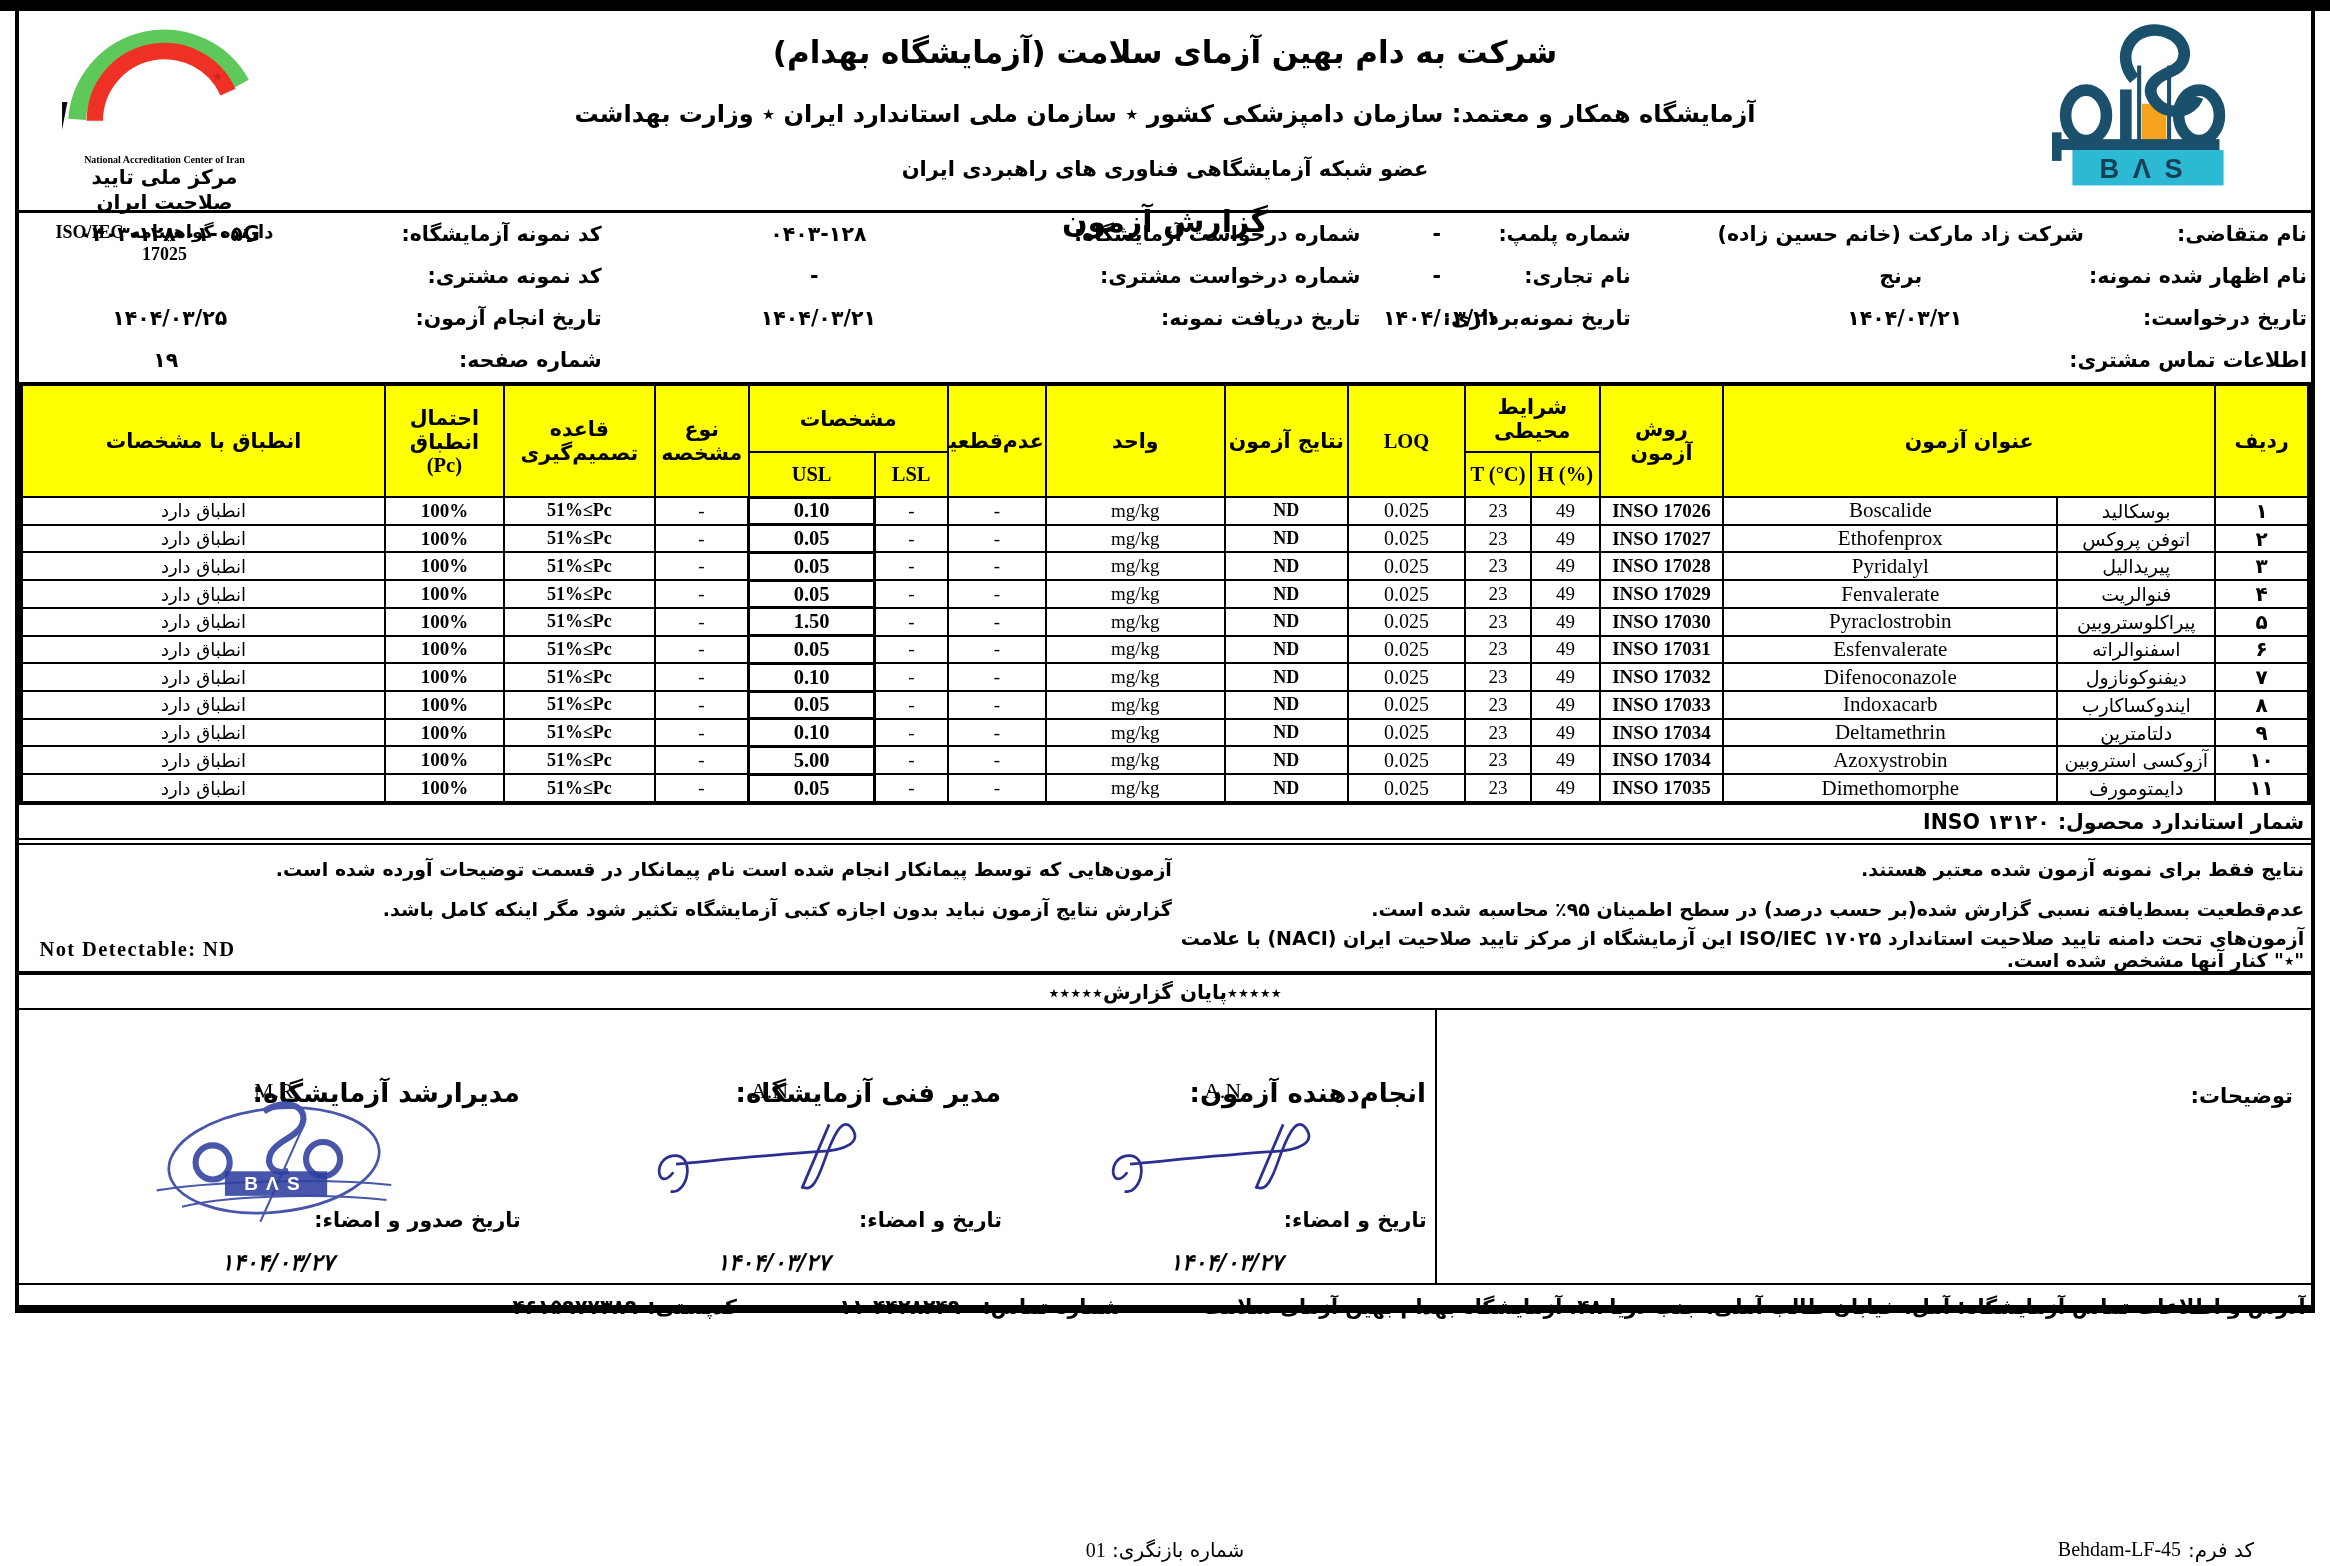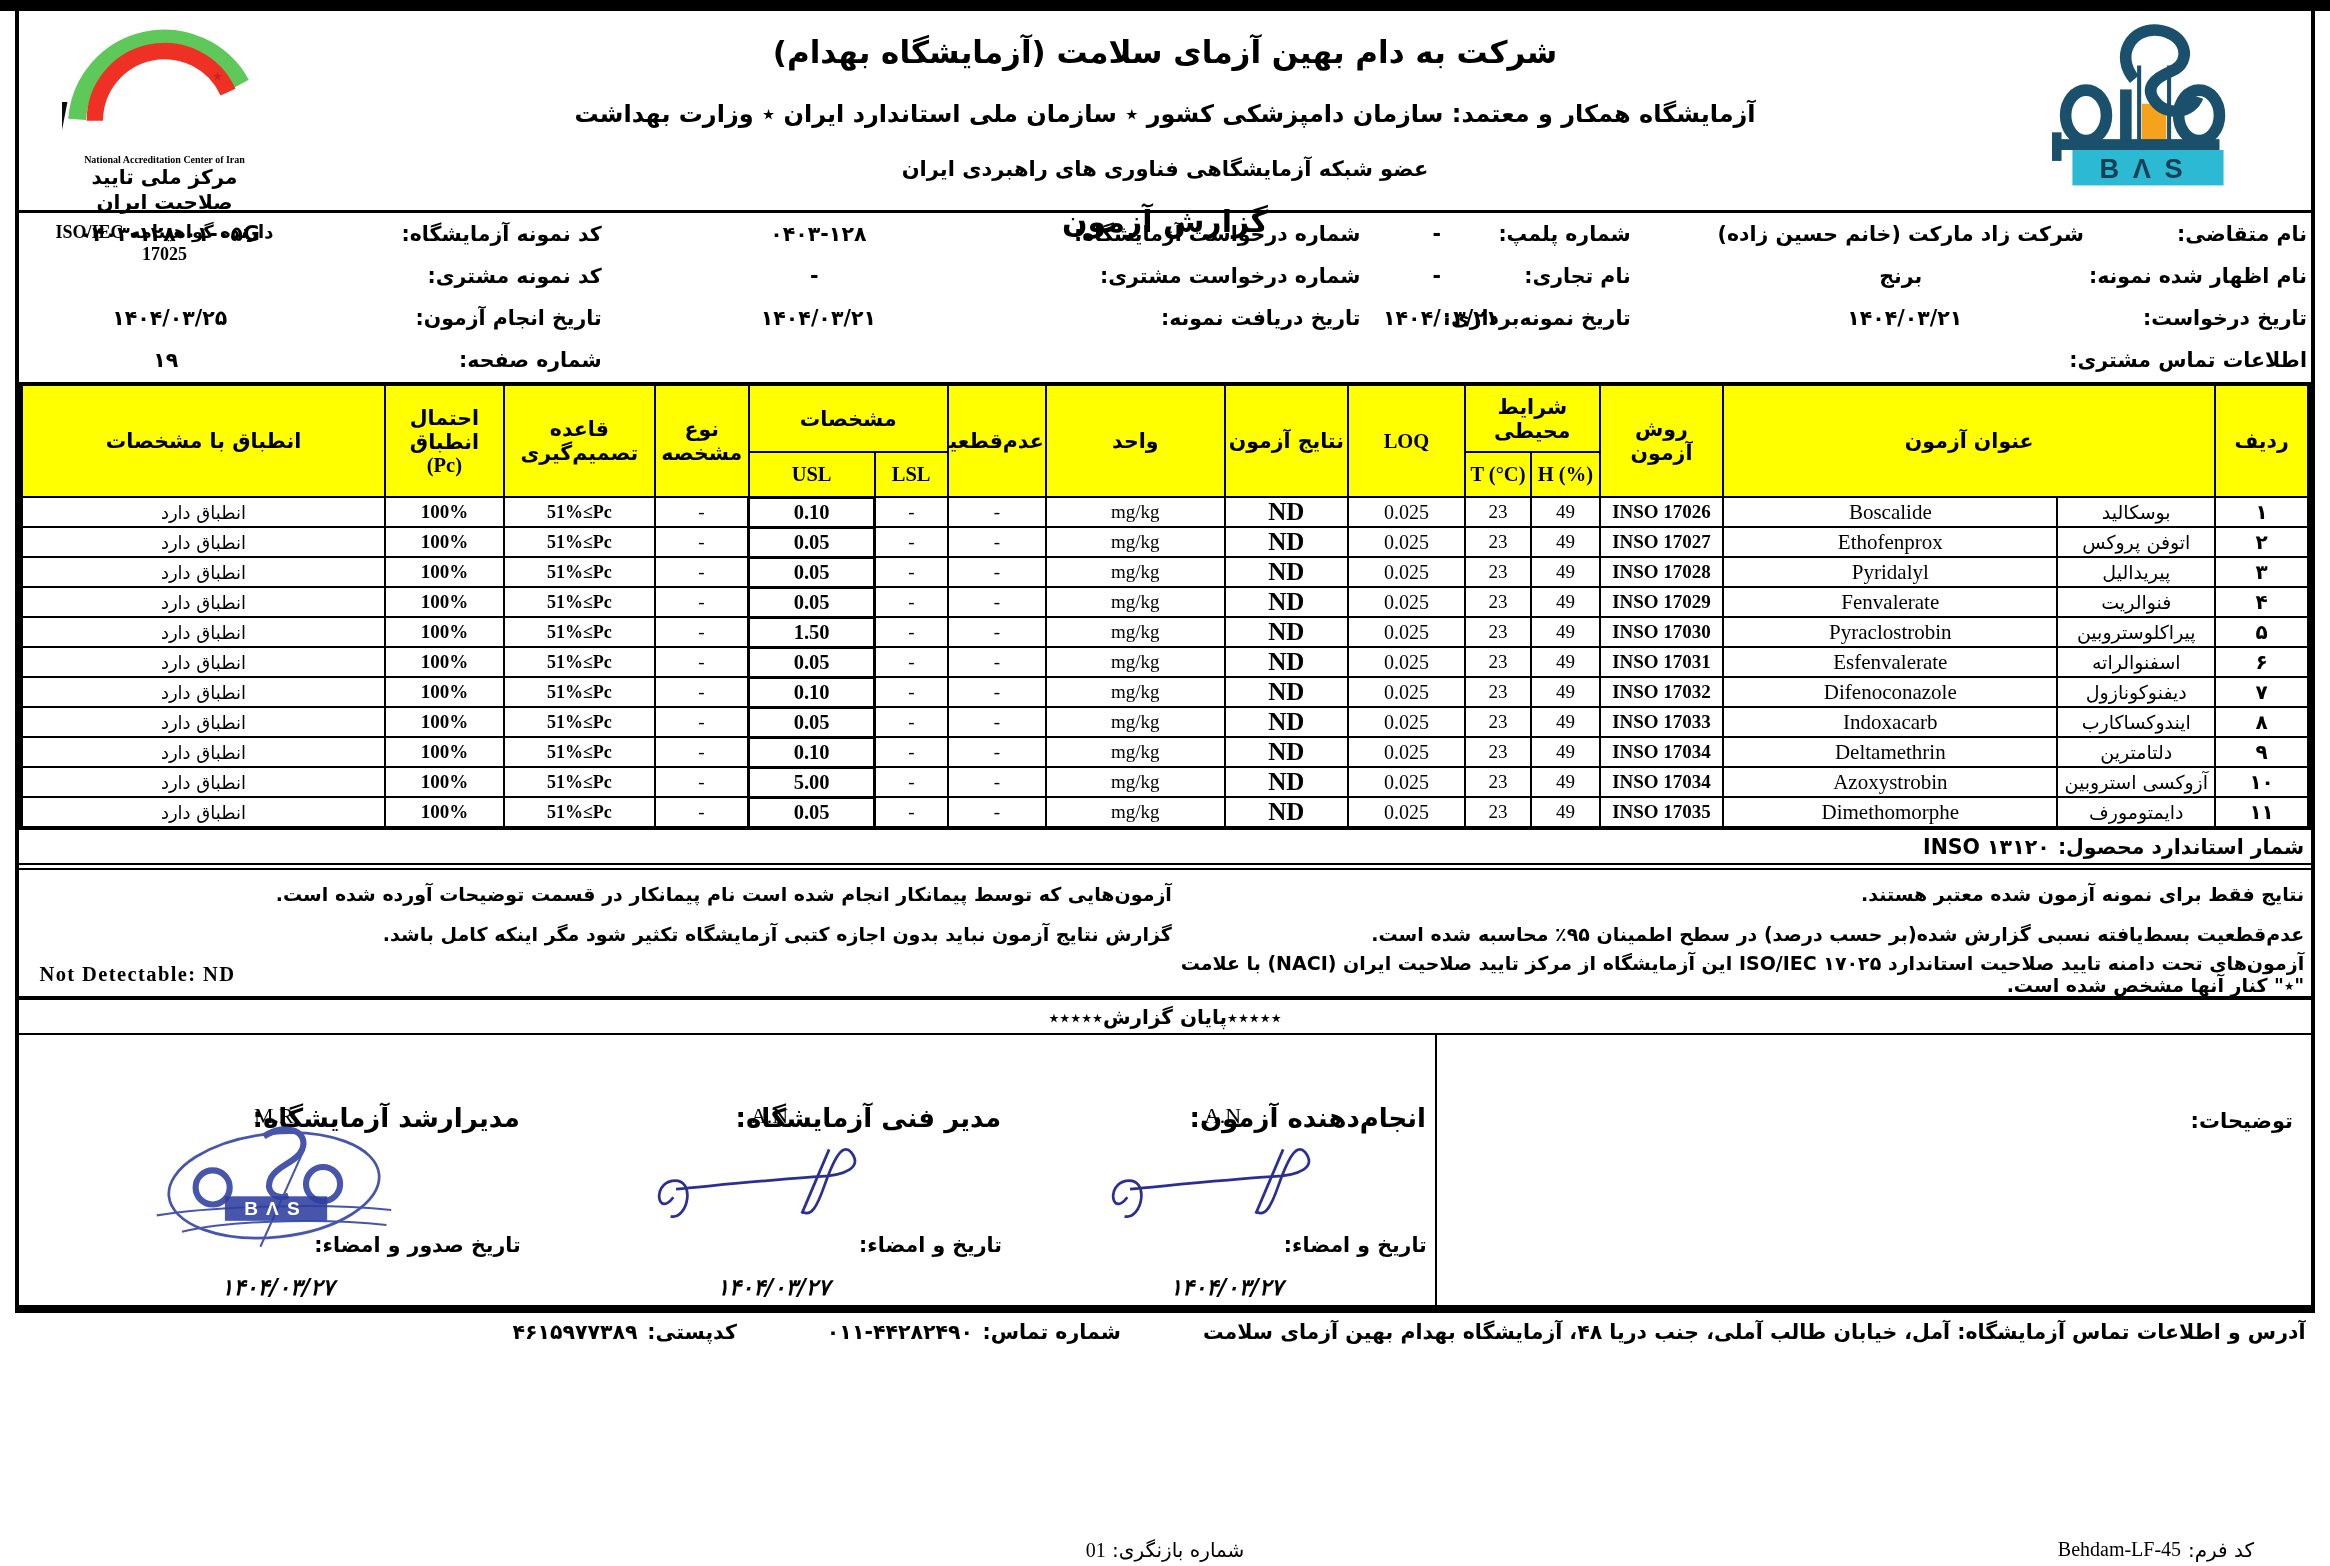--- a/index.html
+++ b/index.html
@@ -41,21 +41,21 @@
   .sec-table thead th{background:#ffff00;font-size:20.5px;font-weight:bold;}
   .sec-table thead tr:first-child{height:68px;}
   .sec-table thead tr:last-child{height:45px;}
   .sec-table thead th.lat{font-family:"Liberation Serif",serif;}
   td.c-no{font-size:20px;font-weight:bold;}
   td.c-fa{font-size:19px;}
   td.c-en{font-size:21px;}
   td.c-method{font-size:19px;font-weight:bold;}
   td.c-env{font-size:19px;}
   td.c-loq{font-size:20px;}
-  td.c-result{font-size:25px;font-weight:bold;}
+  td.c-result{font-size:18px;font-weight:bold;}
   td.c-unit{font-size:19px;}
   td.c-dash{font-size:19px;}
   td.c-usl{font-size:20.5px;font-weight:bold;border:3.4px solid #000;}
   td.c-rule{font-size:18px;font-weight:bold;}
   td.c-pc{font-size:19px;font-weight:bold;}
   td.c-comp{font-size:18px;}
 
   .product-row{height:33px;display:flex;align-items:center;font-size:20.5px;font-weight:bold;
                padding-right:6.8px;border-bottom:7.5px double #000;gap:8.2px;}
 

